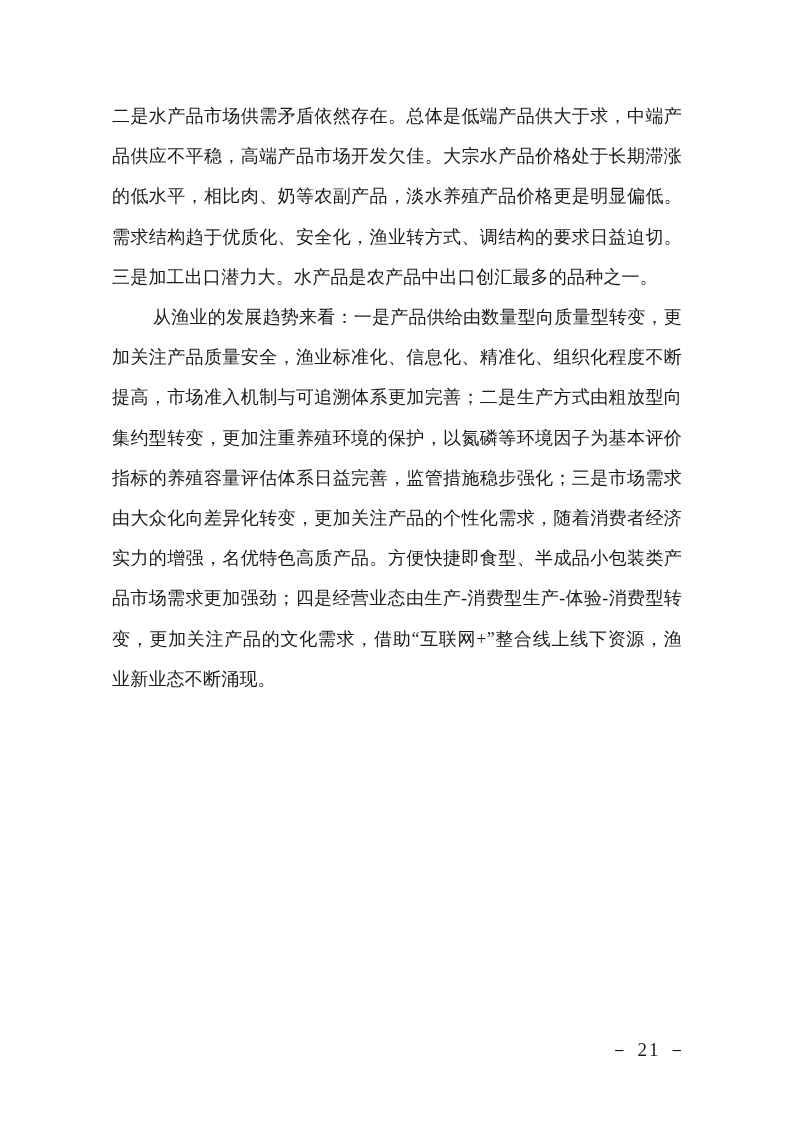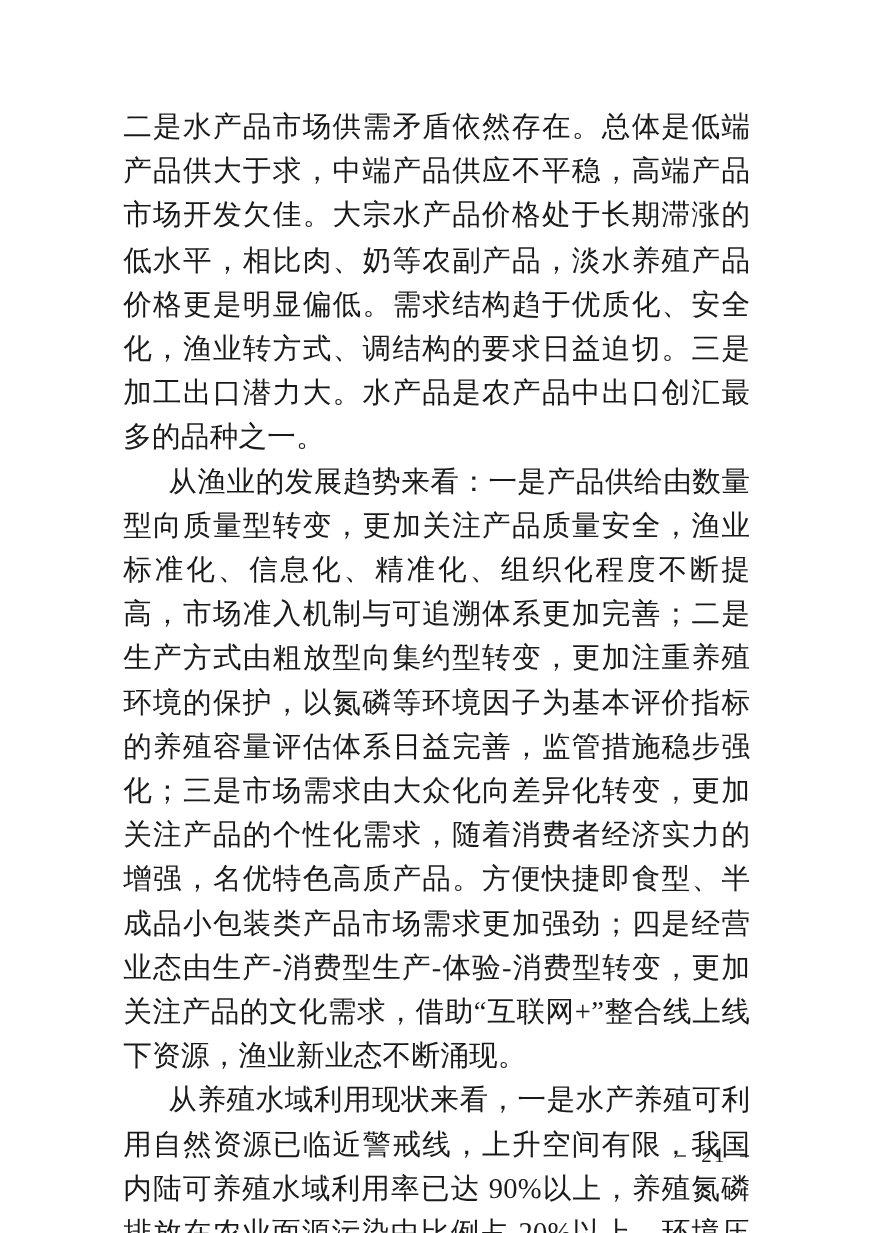--- a/index.html
+++ b/index.html
@@ -19,21 +19,21 @@
     box-sizing: border-box;
   }
   .content {
     position: absolute;
     left: 112px;
     top: 96px;
     width: 570px;
   }
   .para {
     margin: 0 0 0 0;
-    font-size: 26px;
+    font-size: 18px;
     line-height: 40.2px;
     color: #1a1a1a;
     text-align: justify;
     text-justify: inter-ideograph;
     letter-spacing: 0.2px;
     font-family: "Liberation Serif", "DejaVu Serif", serif;
   }
   .para + .para {
     margin-top: 0px;
     font-family: Liberation Serif, serif;
@@ -57,18 +57,17 @@
     letter-spacing: 2px;
   }
 </style>
 </head>
 <body>
 
 <div class="page">
   <div class="content">
     <p class="para">二是水产品市场供需矛盾依然存在。总体是低端产品供大于求，中端产品供应不平稳，高端产品市场开发欠佳。大宗水产品价格处于长期滞涨的低水平，相比肉、奶等农副产品，淡水养殖产品价格更是明显偏低。需求结构趋于优质化、安全化，渔业转方式、调结构的要求日益迫切。三是加工出口潜力大。水产品是农产品中出口创汇最多的品种之一。</p>
     <p class="para indent">从渔业的发展趋势来看：一是产品供给由数量型向质量型转变，更加关注产品质量安全，渔业标准化、信息化、精准化、组织化程度不断提高，市场准入机制与可追溯体系更加完善；二是生产方式由粗放型向集约型转变，更加注重养殖环境的保护，以氮磷等环境因子为基本评价指标的养殖容量评估体系日益完善，监管措施稳步强化；三是市场需求由大众化向差异化转变，更加关注产品的个性化需求，随着消费者经济实力的增强，名优特色高质产品。方便快捷即食型、半成品小包装类产品市场需求更加强劲；四是经营业态由生产-消费型生产-体验-消费型转变，更加关注产品的文化需求，借助“互联网+”整合线上线下资源，渔业新业态不断涌现。</p>
-    <p class="para indent">从养殖水域利用现状来看，一是水产养殖可利用自然资源已临近警戒线，上升空间有限，我国内陆可养殖水域利用率已达 90%以上，养殖氮磷排放在农业面源污染中比例占 20%以上，环境压力凸显；二是利用成本迅速上升，养殖成本居高不下，水资源利用成本和劳动力成本增速加大；三是管理粗放，主要表现在养殖条件不完善、生产技术单一粗糙、投入品监管</p>
   </div>
   <div class="footer">
     <span class="pagenum">－ 21 －</span>
   </div>
 </div>
 
 </body></html>

